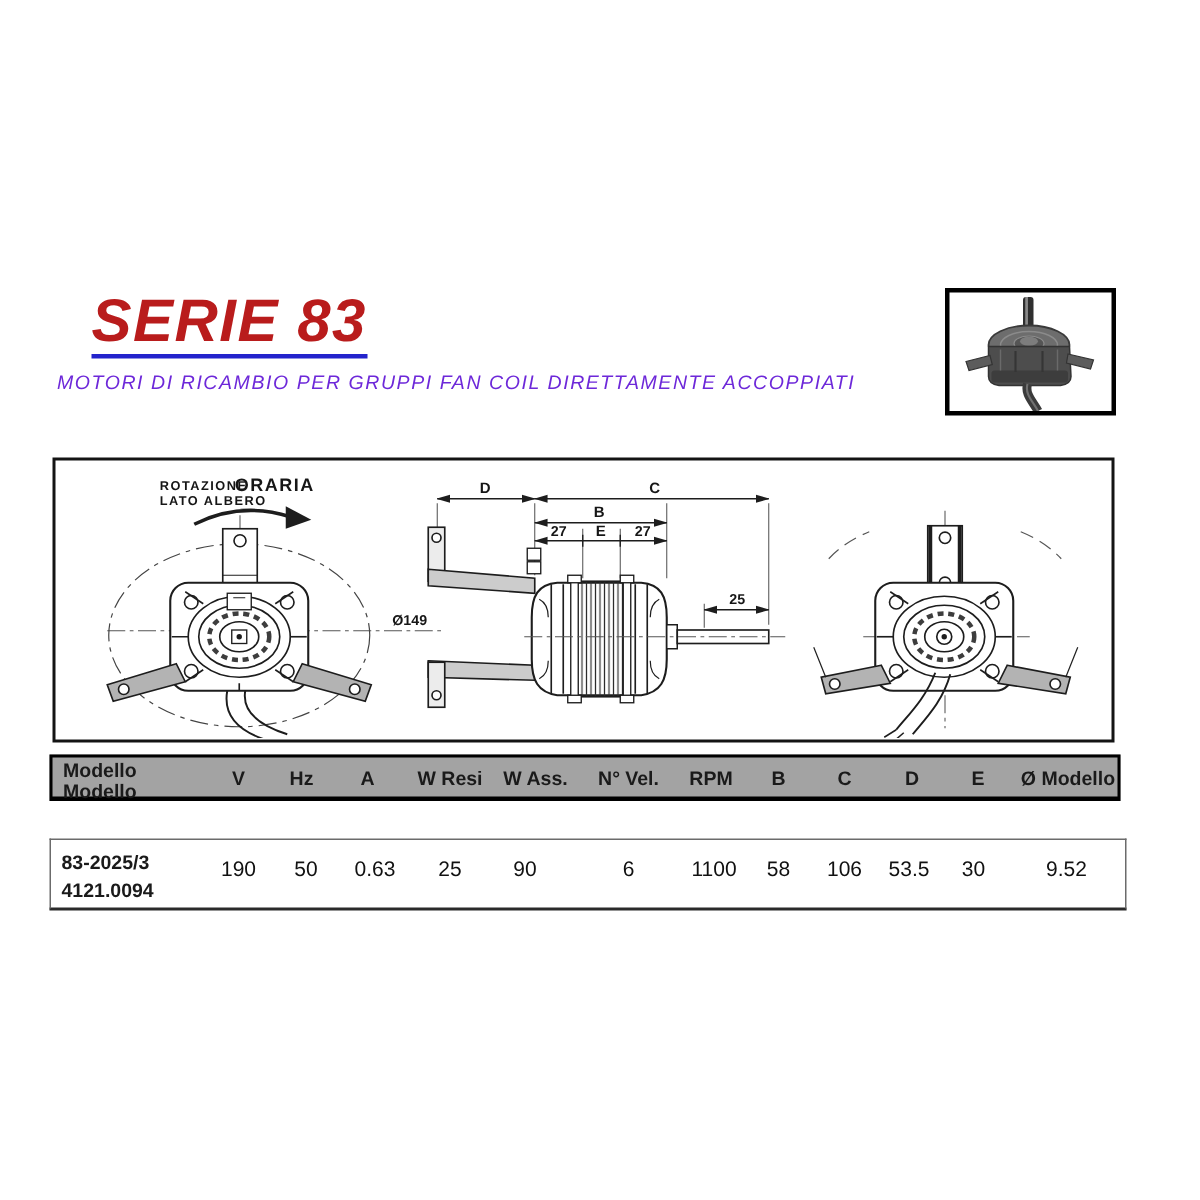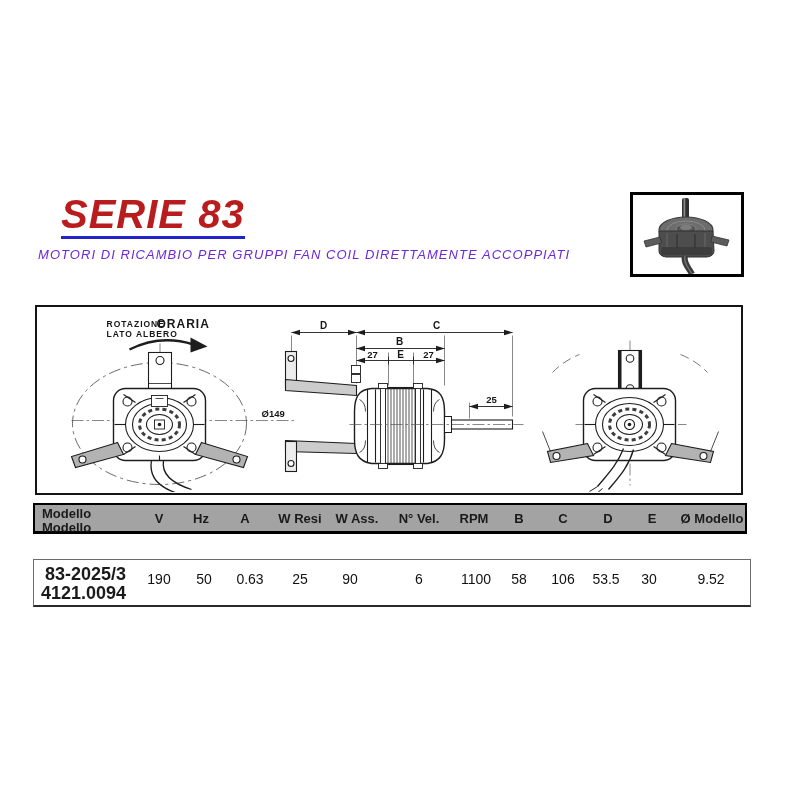--- a/index.html
+++ b/index.html
@@ -47,21 +47,21 @@
   }
   .cell { position:absolute; transform:translateX(-50%); white-space:nowrap; }
   .hdr  { font-weight:700; font-size:13px; top:6px; }
   .val  { font-size:14px; top:11px; color:#111; }
   .model-hdr {
     position:absolute; left:7px; top:2px;
     font-weight:700; font-size:13px; line-height:13.5px;
   }
   .model-val {
     position:absolute; left:7px; top:5px;
-    font-weight:700; font-size:18px; line-height:19px;text-align:right;
+    font-weight:700; font-size:13px; line-height:19px;
   }
 
   svg text { font-family:"Liberation Sans", sans-serif; fill:#161616; }
   .dimtxt  { font-size:10px; font-weight:700; }
   .dimnum  { font-size:9.5px; font-weight:600; }
   .rottxt1 { font-size:8.5px; font-weight:700; letter-spacing:1px; }
   .rottxt2 { font-size:12px;  font-weight:700; letter-spacing:1px; }
   .diatxt  { font-size:9.5px; font-weight:600; }
 </style>
 </head>

